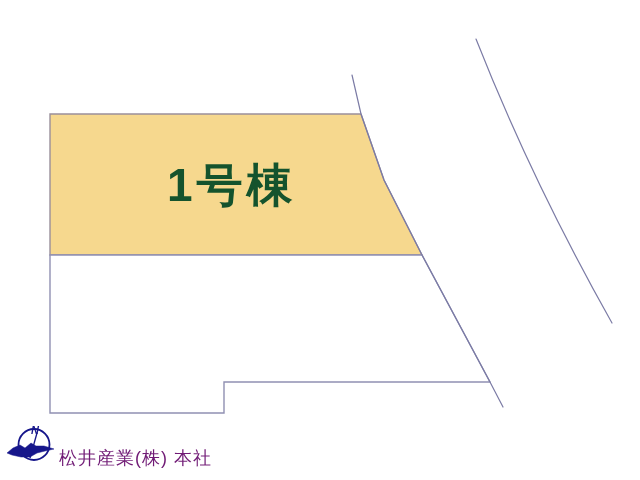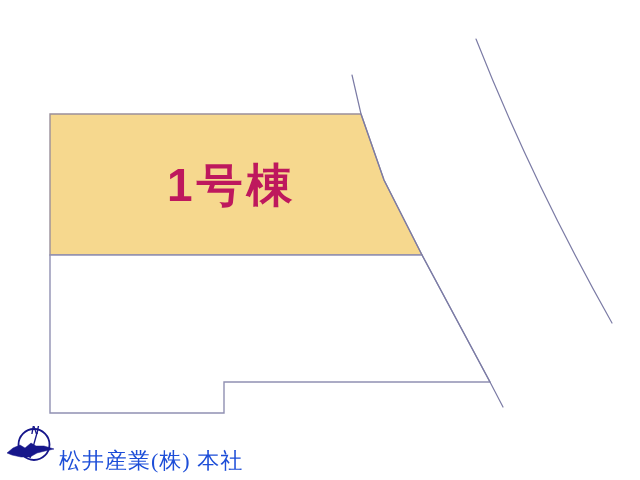--- a/index.html
+++ b/index.html
@@ -54,33 +54,32 @@
     stroke-width: 0.5;
   }
   .building-label {
     position: absolute;
     left: 167px;
     top: 162px;
     font-size: 46px;
     line-height: 1;
     font-weight: bold;
     letter-spacing: 4px;
-    color: #be185d;
+    color: #14532d;
     white-space: nowrap;
   }
   .watermark {
     position: absolute;
     left: 59px;
     top: 449px;
-    font-size: 22px;
+    font-size: 18px;
     line-height: 1.1;
     letter-spacing: 1px;
-    color: #1d4ed8;
+    color: #701a75;
     white-space: nowrap;
-    font-family: Liberation Serif, serif;
   }
   .north-label {
     position: absolute;
     left: 31px;
     top: 424px;
     font-size: 11px;
     font-style: italic;
     font-weight: bold;
     color: #16168b;
   }

